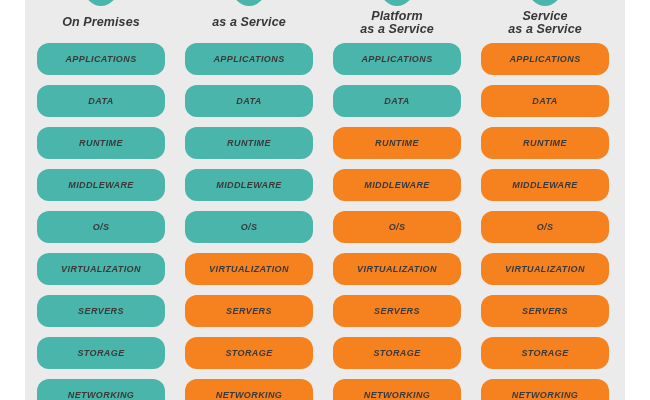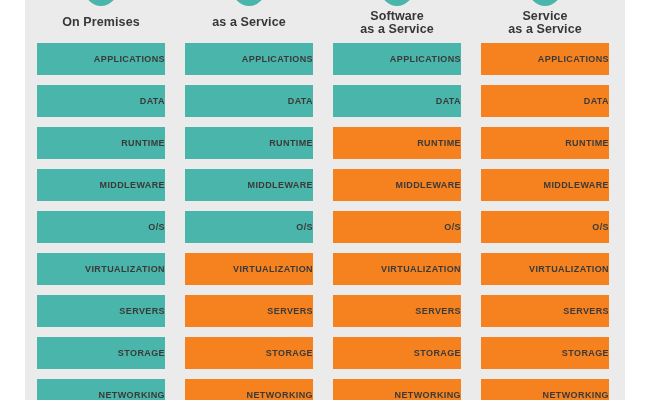--- a/index.html
+++ b/index.html
@@ -13,20 +13,21 @@
     width: 650px; height: 400px;
     background: #ffffff;
     overflow: hidden;
   }
   .canvas {
     position: absolute;
     left: 25px; top: 0;
     width: 600px; height: 400px;
     background: #ebebeb;
     overflow: hidden;
+    font-style: italic;
   }
   .columns {
     position: absolute;
     left: 12px; top: 0;
     display: flex;
     gap: 20px;
   }
   .column {
     width: 128px;
     position: relative;
@@ -51,24 +52,24 @@
     font-size: 12.5px;
     line-height: 13.5px;
     color: #373737;
     letter-spacing: 0.1px;
     padding-top: 3px;
     box-sizing: border-box;
   }
   .cell {
     height: 32px;
     margin-bottom: 10px;
-    border-radius: 0;
+    border-radius: 12px;
     display: flex;
     align-items: center;
-    justify-content: flex-end;
+    justify-content: center;
     flex: none;
   }
   .cell span {
     font-size: 9px;
     font-weight: bold;
     letter-spacing: 0.4px;
     color: #3a3a3a;
   }
 </style>
 </head>
@@ -139,21 +140,21 @@
           <div class="cell" style="background: rgb(246, 130, 31);">
             <span>STORAGE</span>
           </div>
           <div class="cell" style="background: rgb(246, 130, 31);">
             <span>NETWORKING</span>
           </div>
         </div>
         <div class="column">
           <div class="circle" style="background: rgb(74, 181, 170);"></div>
           <div class="col-header">
-            <span>Software</span>
+            <span>Platform</span>
             <span>as a Service</span>
           </div>
           <div class="cell" style="background: rgb(74, 181, 170);">
             <span>APPLICATIONS</span>
           </div>
           <div class="cell" style="background: rgb(74, 181, 170);">
             <span>DATA</span>
           </div>
           <div class="cell" style="background: rgb(246, 130, 31);">
             <span>RUNTIME</span>

